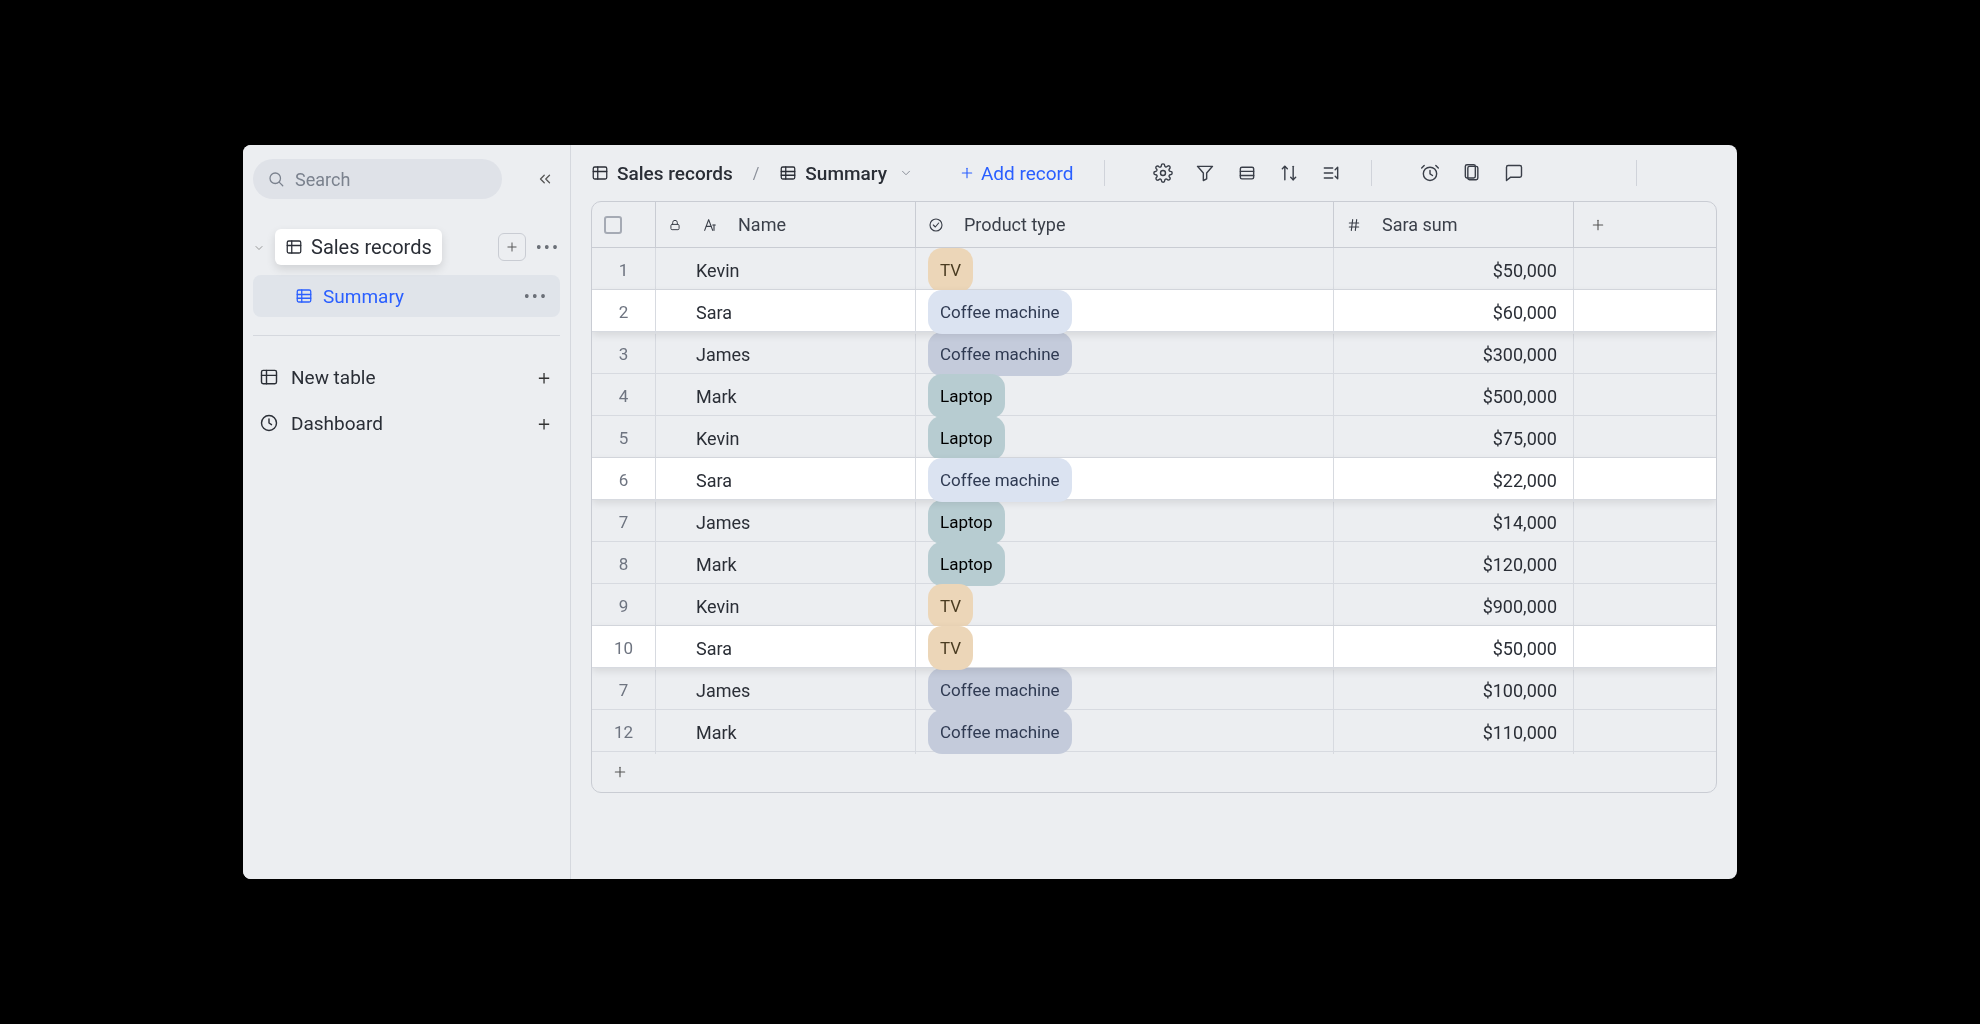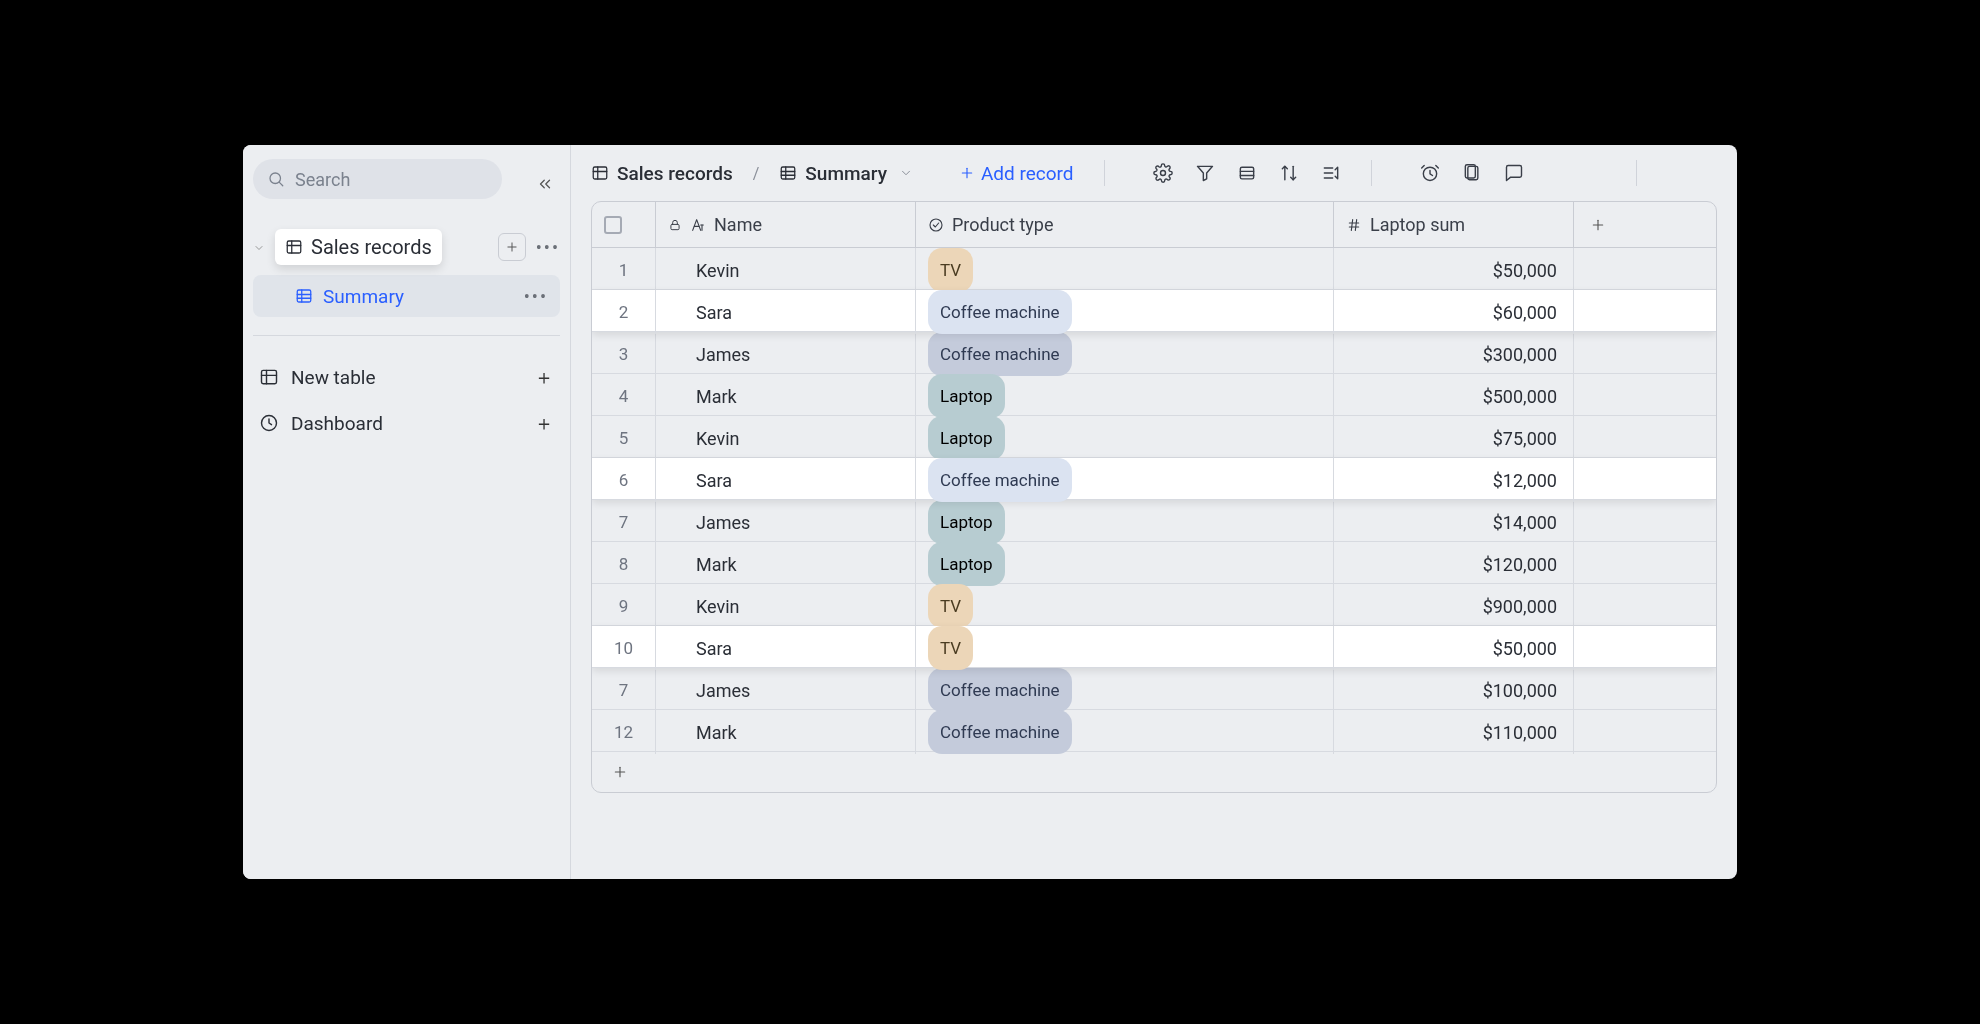--- a/index.html
+++ b/index.html
@@ -32,21 +32,21 @@
   .sidebar {
     width: 328px;
     background: #eceef1;
     border-right: 1px solid #d5d8de;
     display: flex;
     flex-direction: column;
     padding: 14px 10px;
   }
   .sb-top {
     display: flex;
-    align-items: flex-end;
+    align-items: center;
     gap: 28px;
   }
   .search-pill {
     flex: 1;
     background: #dfe2e8;
     border-radius: 20px;
     height: 40px;
     display: flex;
     align-items: center;
     padding: 0 14px;
@@ -145,21 +145,21 @@
     display:grid;
     grid-template-columns: 64px 260px 418px 240px 48px;
     align-items:center;
   }
   .thead {
     height: 46px;
     border-bottom:1px solid #c9ccd3;
     font-size:18px;
     color:#3a3f49;
   }
-  .th { display:flex; align-items:center; gap:8px; padding:0 12px; height:100%; border-right:1px solid #c9ccd3;}
+  .th { display:flex; align-items:center; gap:20px; padding:0 12px; height:100%; border-right:1px solid #c9ccd3;}
   .th:last-child { border-right:none; justify-content:center; color:#555;}
   .th.addcol { cursor:pointer; }
   .checkbox {
     width:18px;height:18px;border:2px solid #a5aab4;border-radius:3px;
   }
   .trow {
     height: 42px;
     border-bottom:1px solid #d7dae0;
     font-size:18px;
     color:#2a2e36;
@@ -400,21 +400,21 @@
                 </svg>
             <span>Product type</span>
           </div>
           <div class="th">
             <svg viewBox="0 0 24 24" width="16" height="16">
                   <line x1="5" y1="9" x2="19" y2="9"></line>
                   <line x1="5" y1="15" x2="19" y2="15"></line>
                   <line x1="10" y1="4" x2="8" y2="20"></line>
                   <line x1="16" y1="4" x2="14" y2="20"></line>
                 </svg>
-            <span>Laptop sum</span>
+            <span>Sara sum</span>
           </div>
           <div class="th addcol">
             <svg viewBox="0 0 24 24" width="16" height="16">
                   <line x1="12" y1="5" x2="12" y2="19"></line>
                   <line x1="5" y1="12" x2="19" y2="12"></line>
                 </svg>
           </div>
         </div>
 
         <div id="tbody">
@@ -497,21 +497,21 @@
           <div class="td rownum">
                   <span>6</span>
                 </div>
           <div class="td name">
                   <span>Sara</span>
                 </div>
           <div class="td">
                   <span class="tag coffee">Coffee machine</span>
                 </div>
           <div class="td sum">
-                  <span>$12,000</span>
+                  <span>$22,000</span>
                 </div>
           <div class="td"></div>
         </div>
               <div class="trow" style="">
           <div class="td rownum">
                   <span>7</span>
                 </div>
           <div class="td name">
                   <span>James</span>
                 </div>

